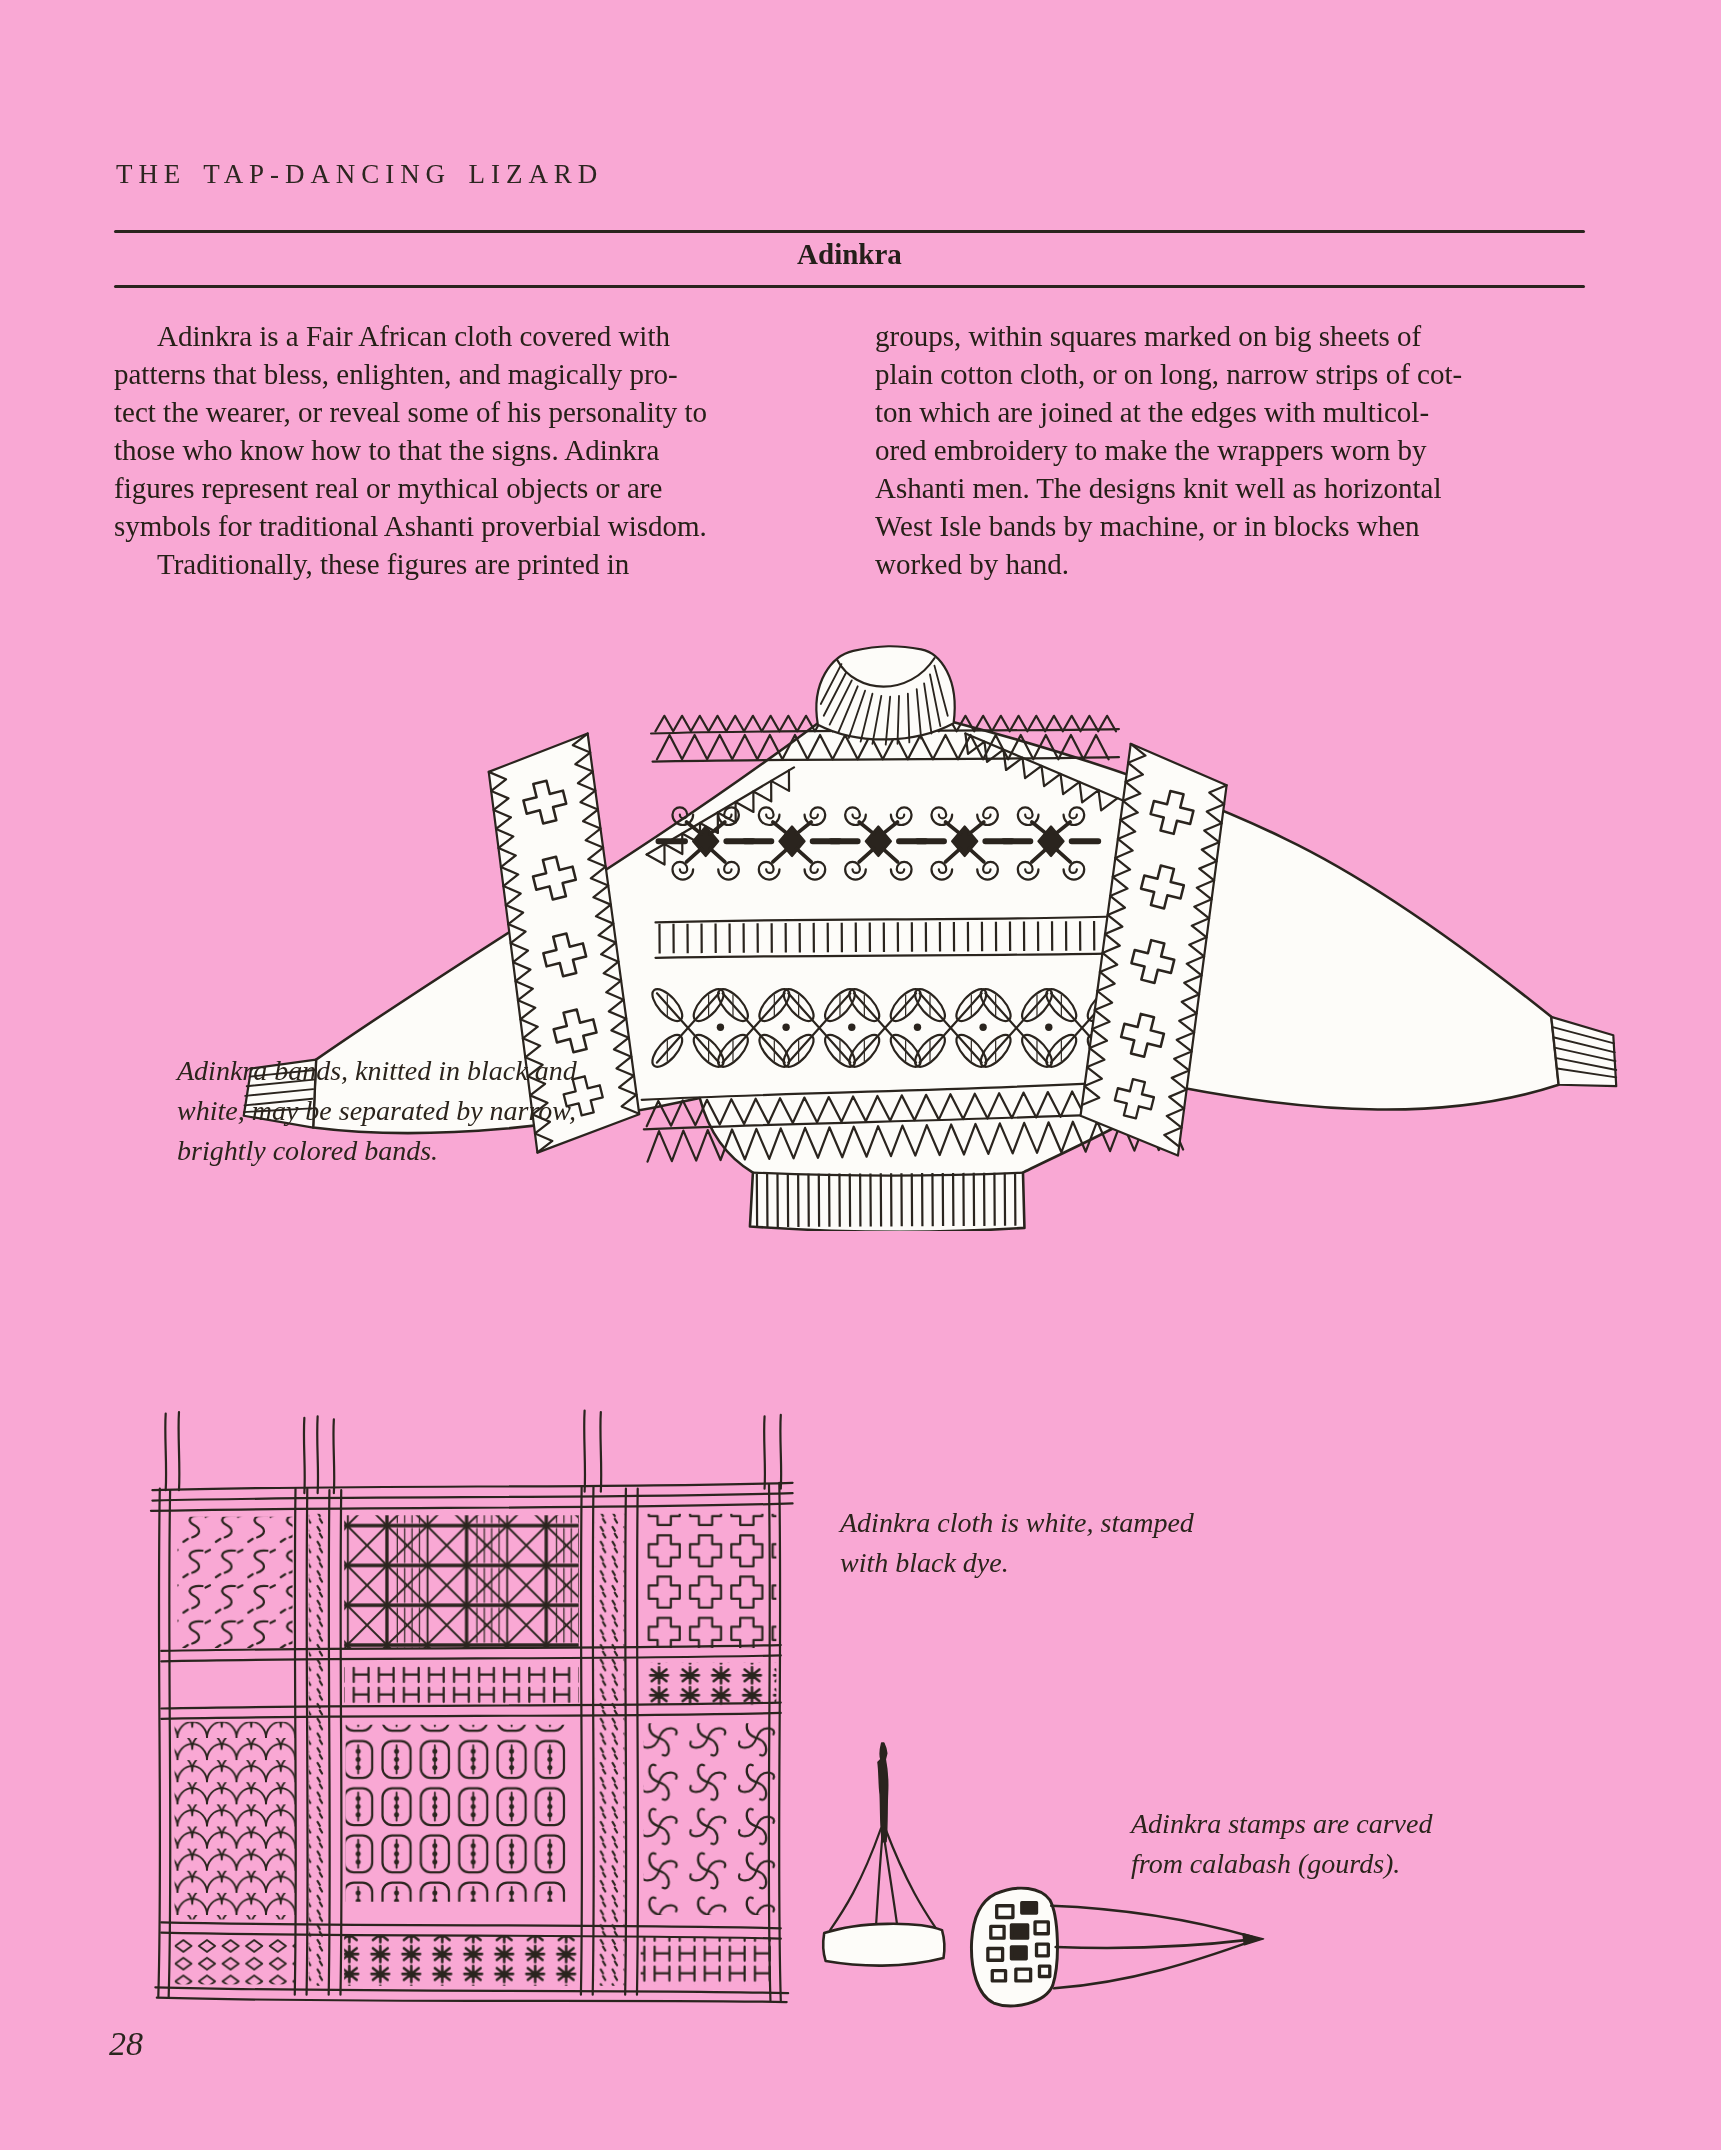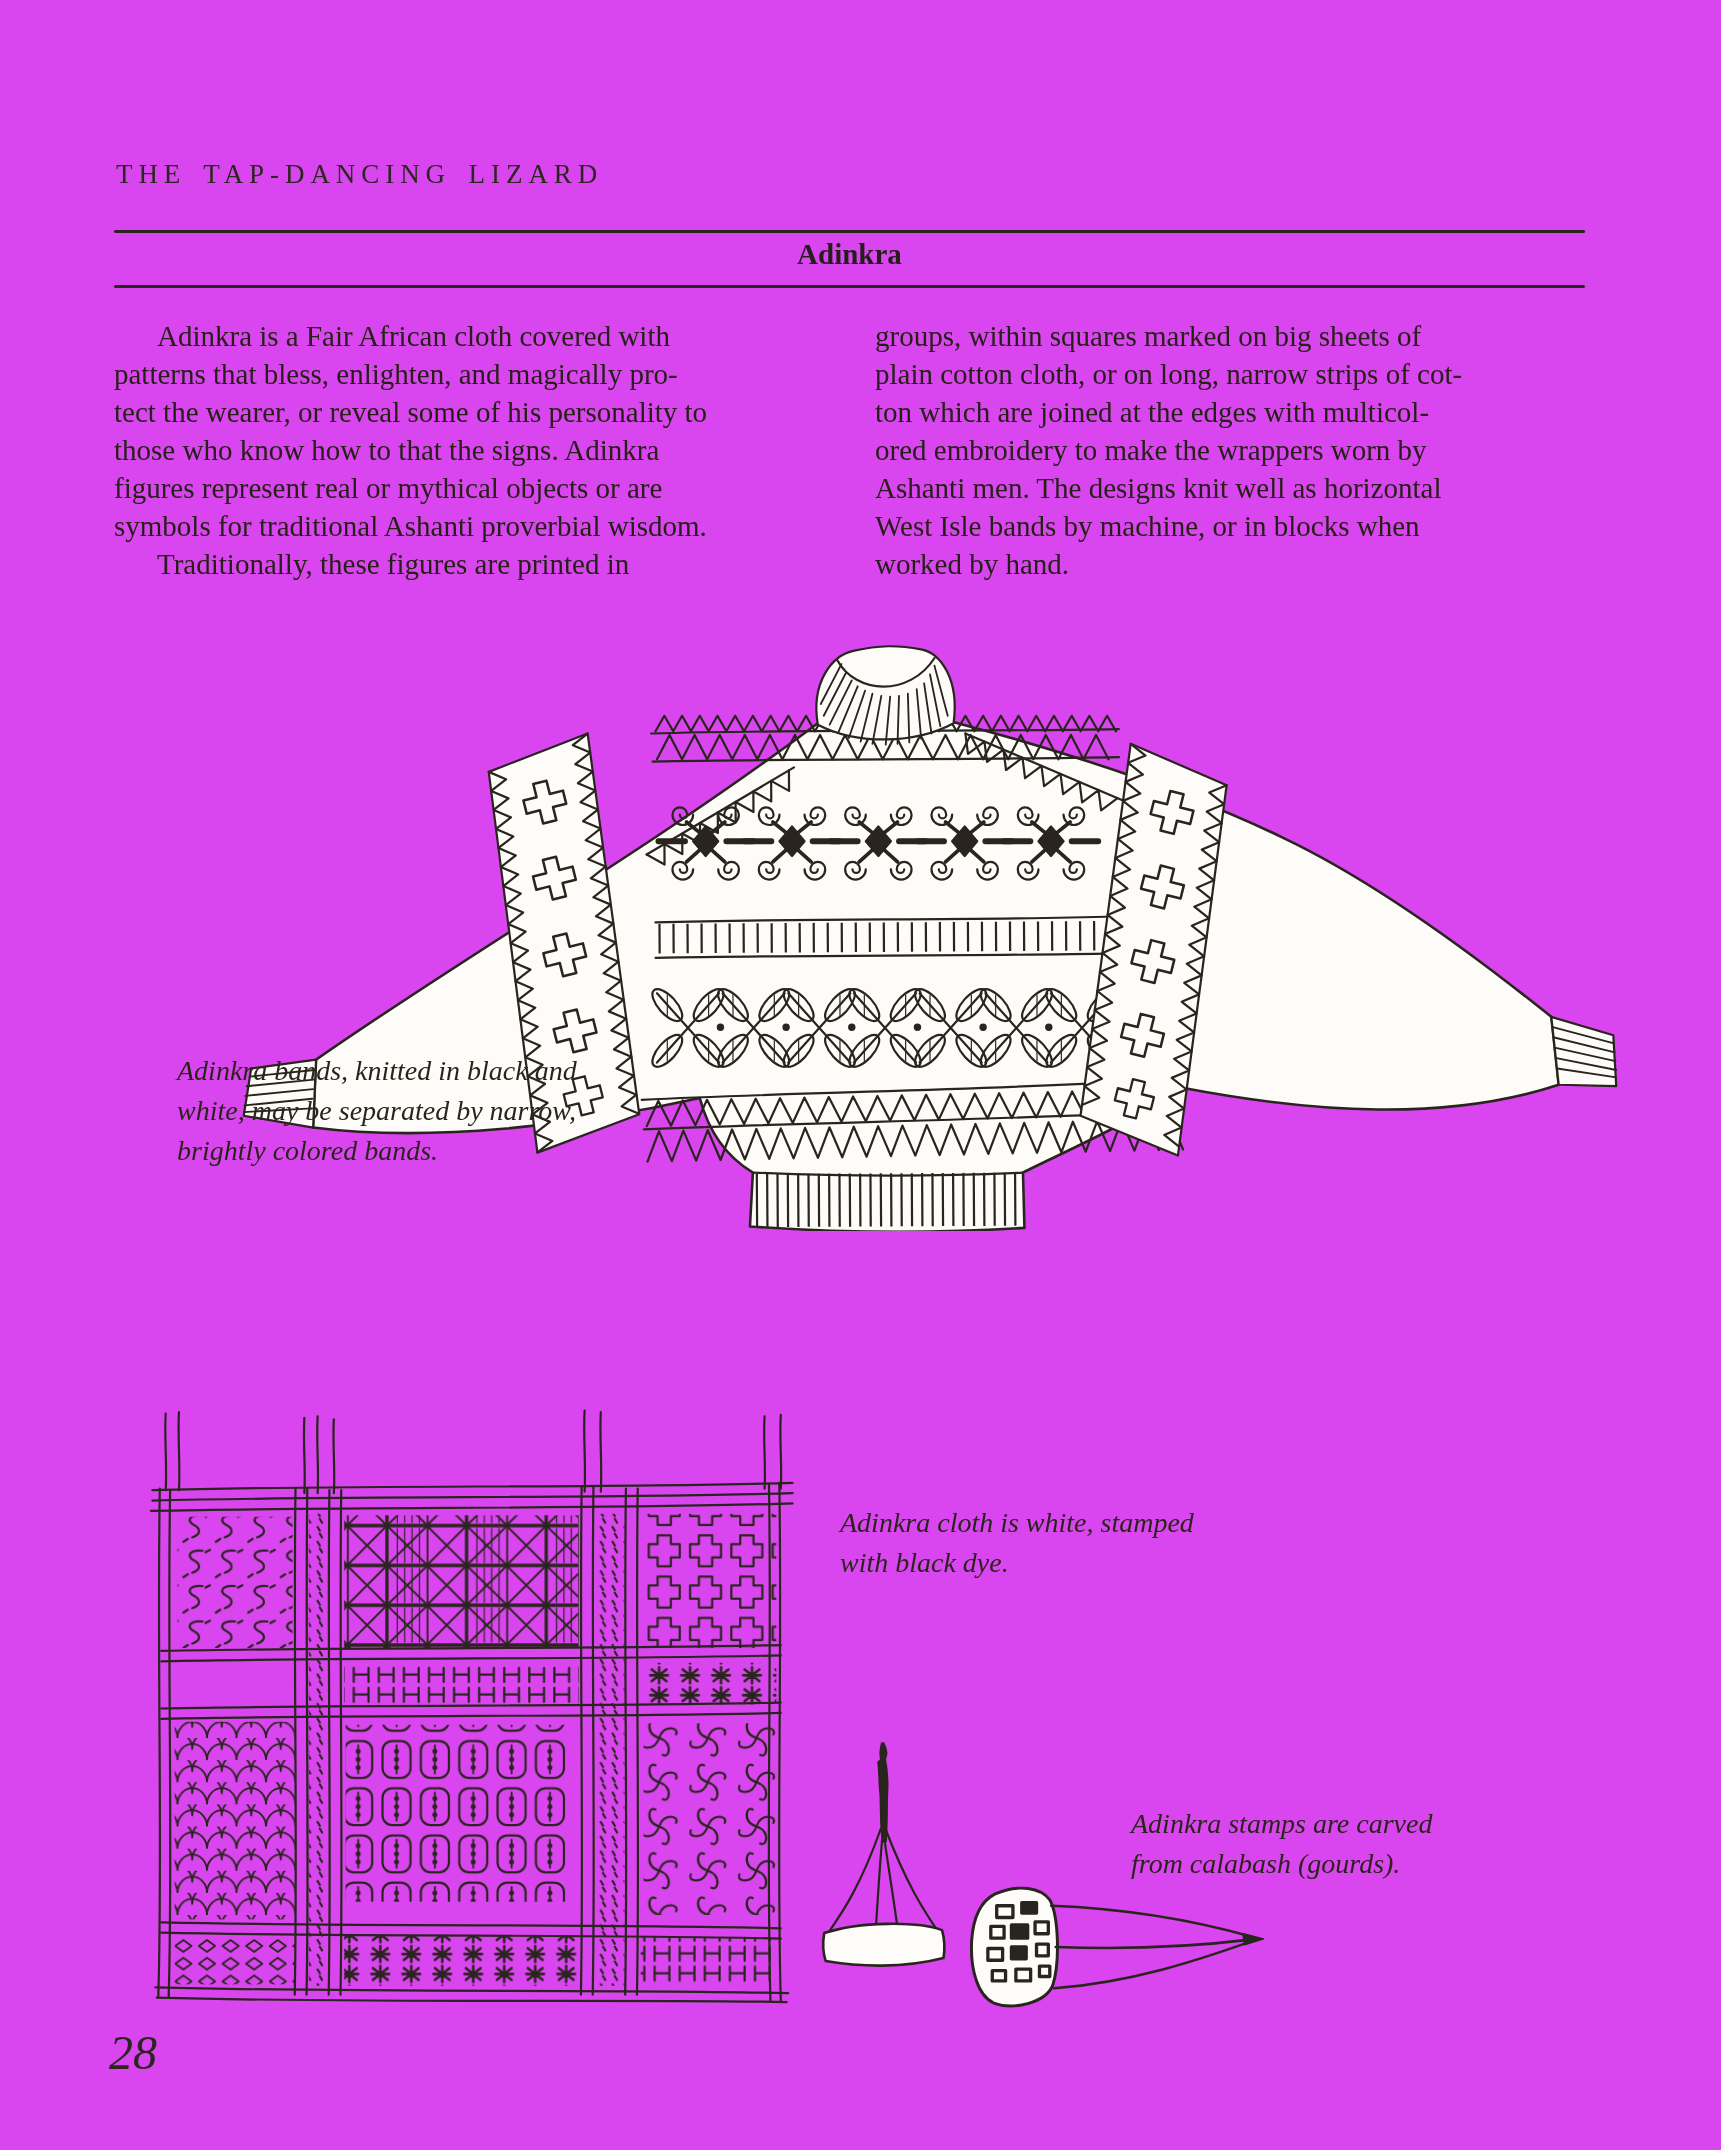--- a/index.html
+++ b/index.html
@@ -1,35 +1,35 @@
 <!DOCTYPE html>
 <html style="font-size:11.8px"><head>
 <meta charset="utf-8">
 <style>
   html,body{margin:0;padding:0;background:#e8e6e1;}
-  .page{position:relative;width:1721px;height:2151px;background:#d946ef;color:#262018;
+  .page{position:relative;width:1721px;height:2151px;background:#f9a8d4;color:#262018;
         font-family:"Liberation Serif","DejaVu Serif",serif;overflow:hidden;}
   .running-head{position:absolute;left:116px;top:159px;font-size:27px;letter-spacing:.22em;
         word-spacing:.18em;color:#2c2620;}
   .rule{position:absolute;left:114px;width:1471px;height:3px;background:#2a241e;border-radius:1.5px;}
   .rule.top{top:230px;}
   .rule.bottom{top:285px;}
   .section-title{position:absolute;left:114px;top:238px;width:1471px;text-align:center;
         font-size:29px;font-weight:bold;color:#241f1a;}
   .col{position:absolute;top:317px;font-size:29px;line-height:38px;color:#262018;}
   .col.left{left:114px;width:709px;}
   .col.right{left:875px;width:712px;}
   .tline{white-space:nowrap;}
   .tline.indent{padding-left:43px;}
   .caption{position:absolute;font-style:italic;font-size:28px;line-height:40px;color:#2b241c;}
   .caption-sweater{left:177px;top:1051px;width:517px;}
   .caption-cloth{left:832px;top:1503px;width:472px;margin-left:8px;}
   .caption-stamps{left:1131px;top:1804px;width:413px;}
   .fig{position:absolute;}
-  .page-number{position:absolute;left:109px;top:2025px;font-style:italic;font-size:48px;color:#2b261f;}
+  .page-number{position:absolute;left:109px;top:2025px;font-style:italic;font-size:34px;color:#2b261f;}
   svg{display:block;}
 </style>
 </head>
 <body>
 
 <div class="page">
 
   <div class="running-head">THE TAP-DANCING LIZARD</div>
   <div class="rule top"></div>
   <div class="section-title">Adinkra</div>

